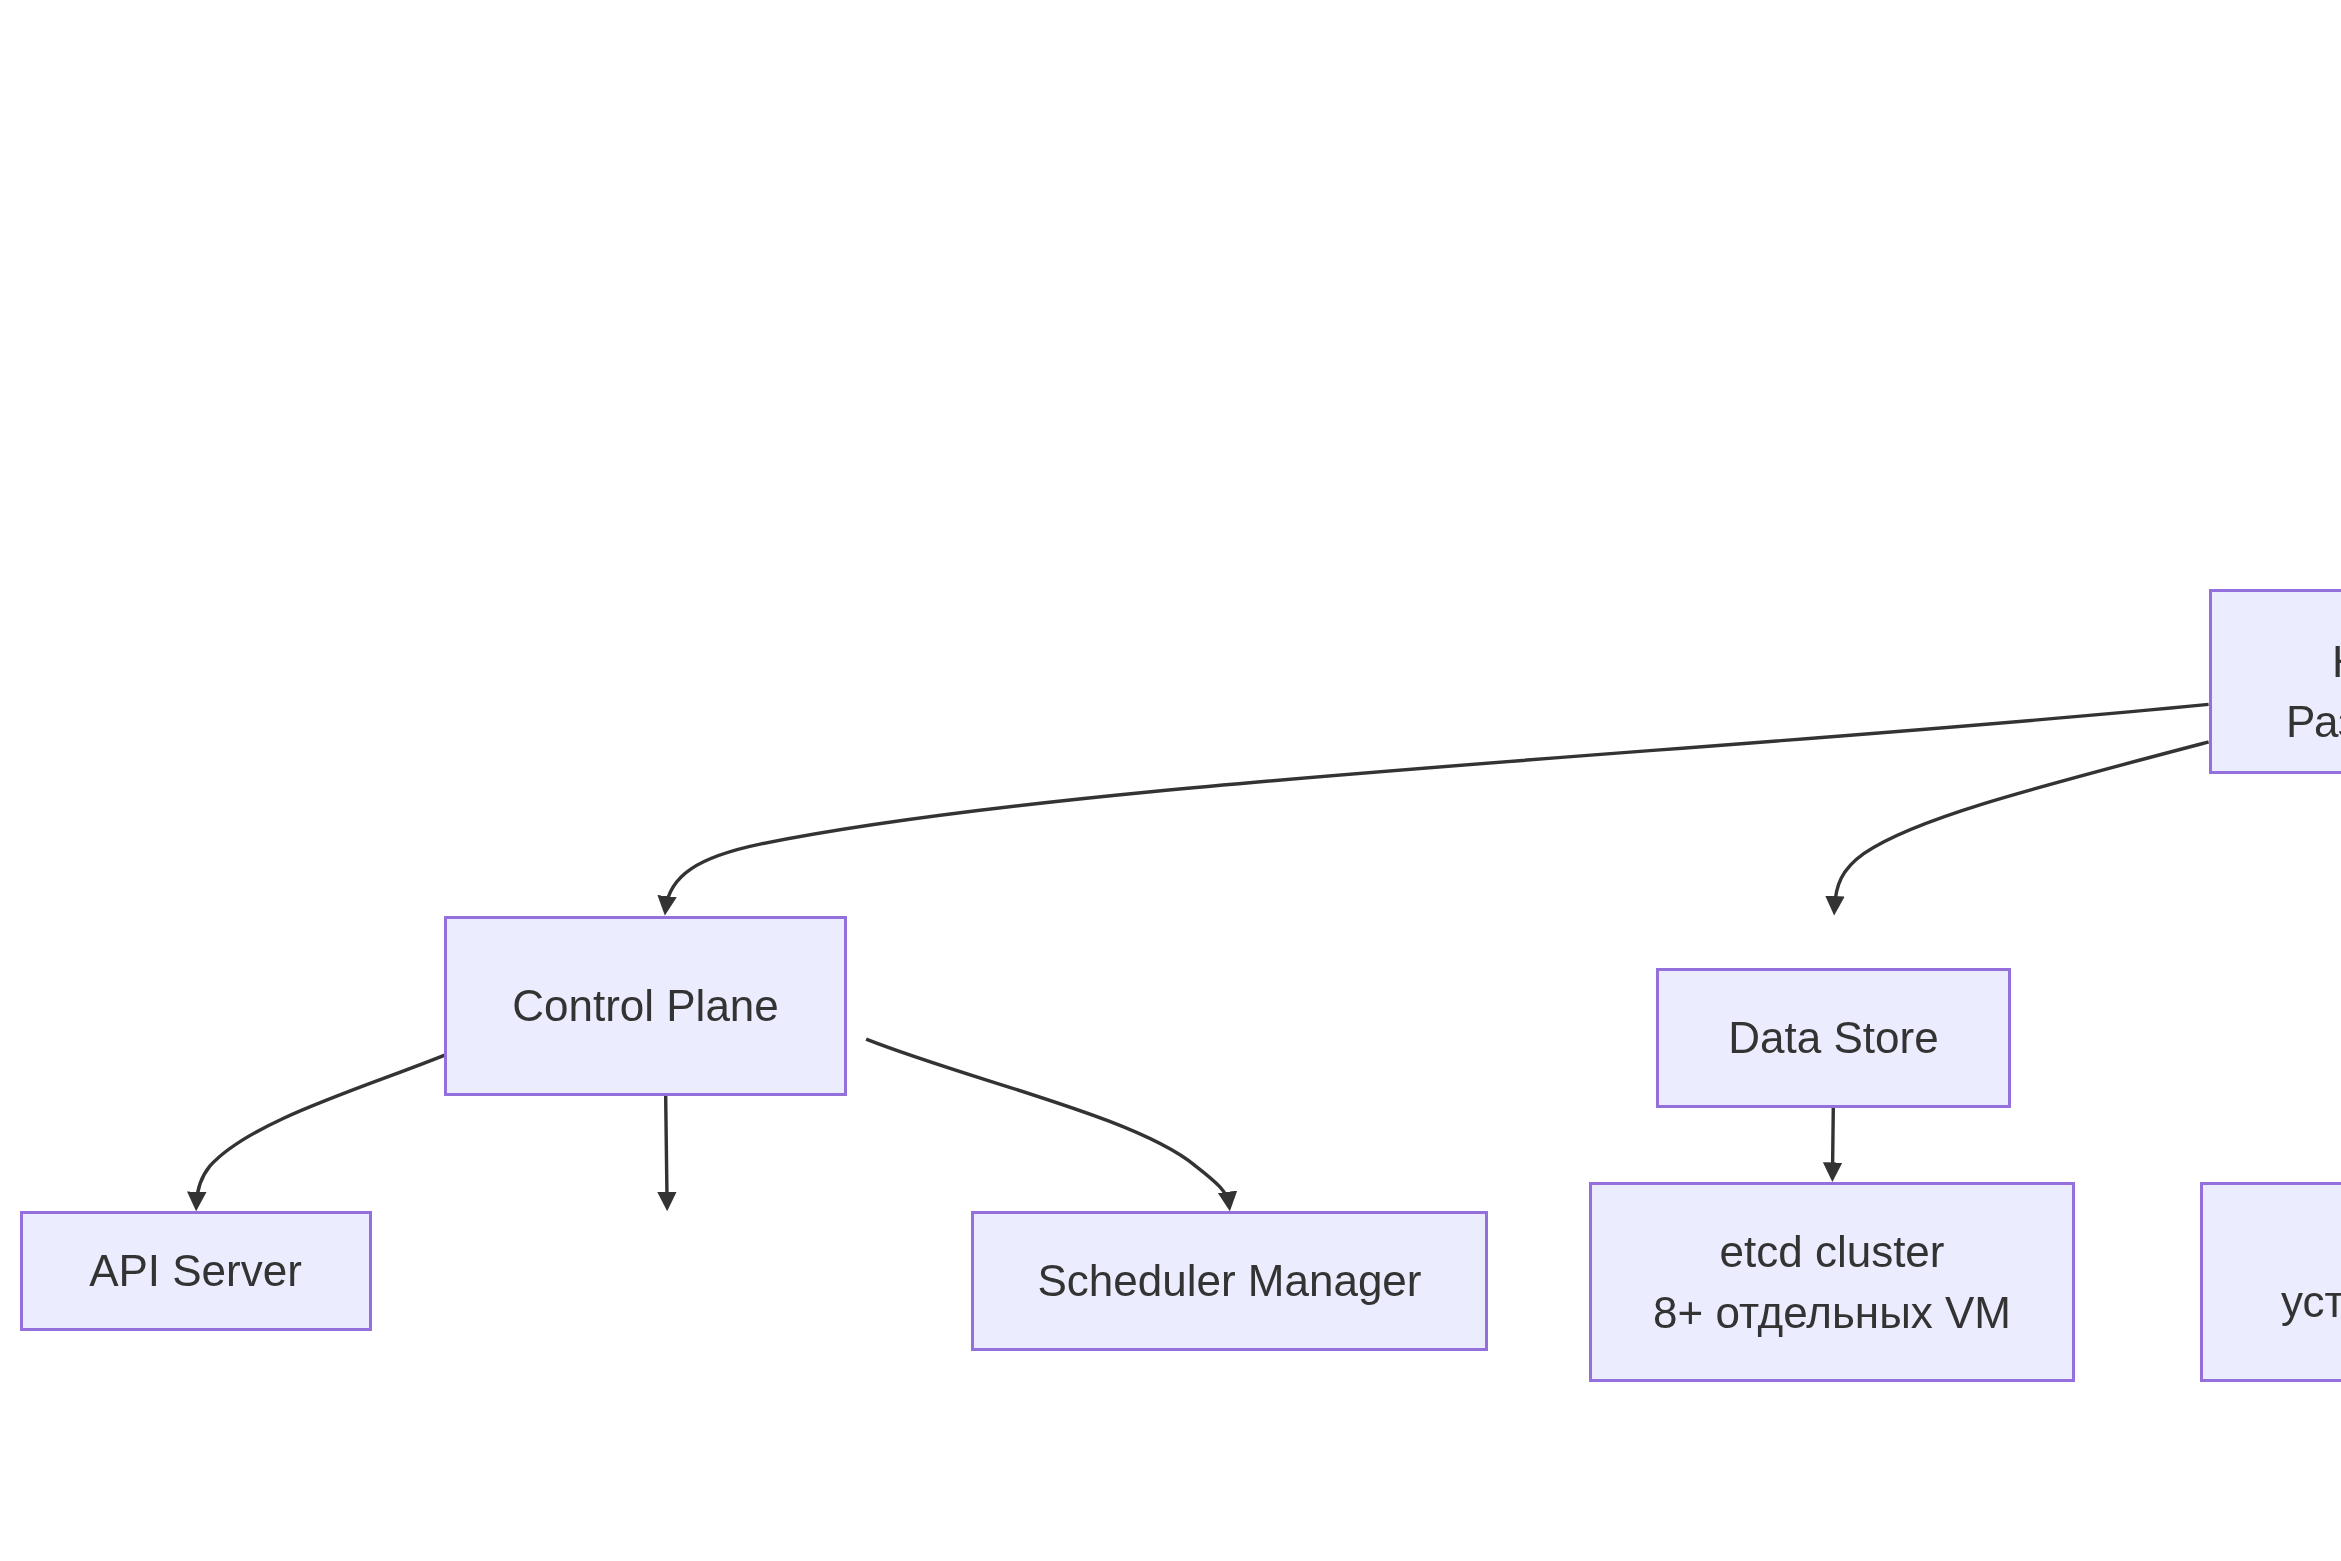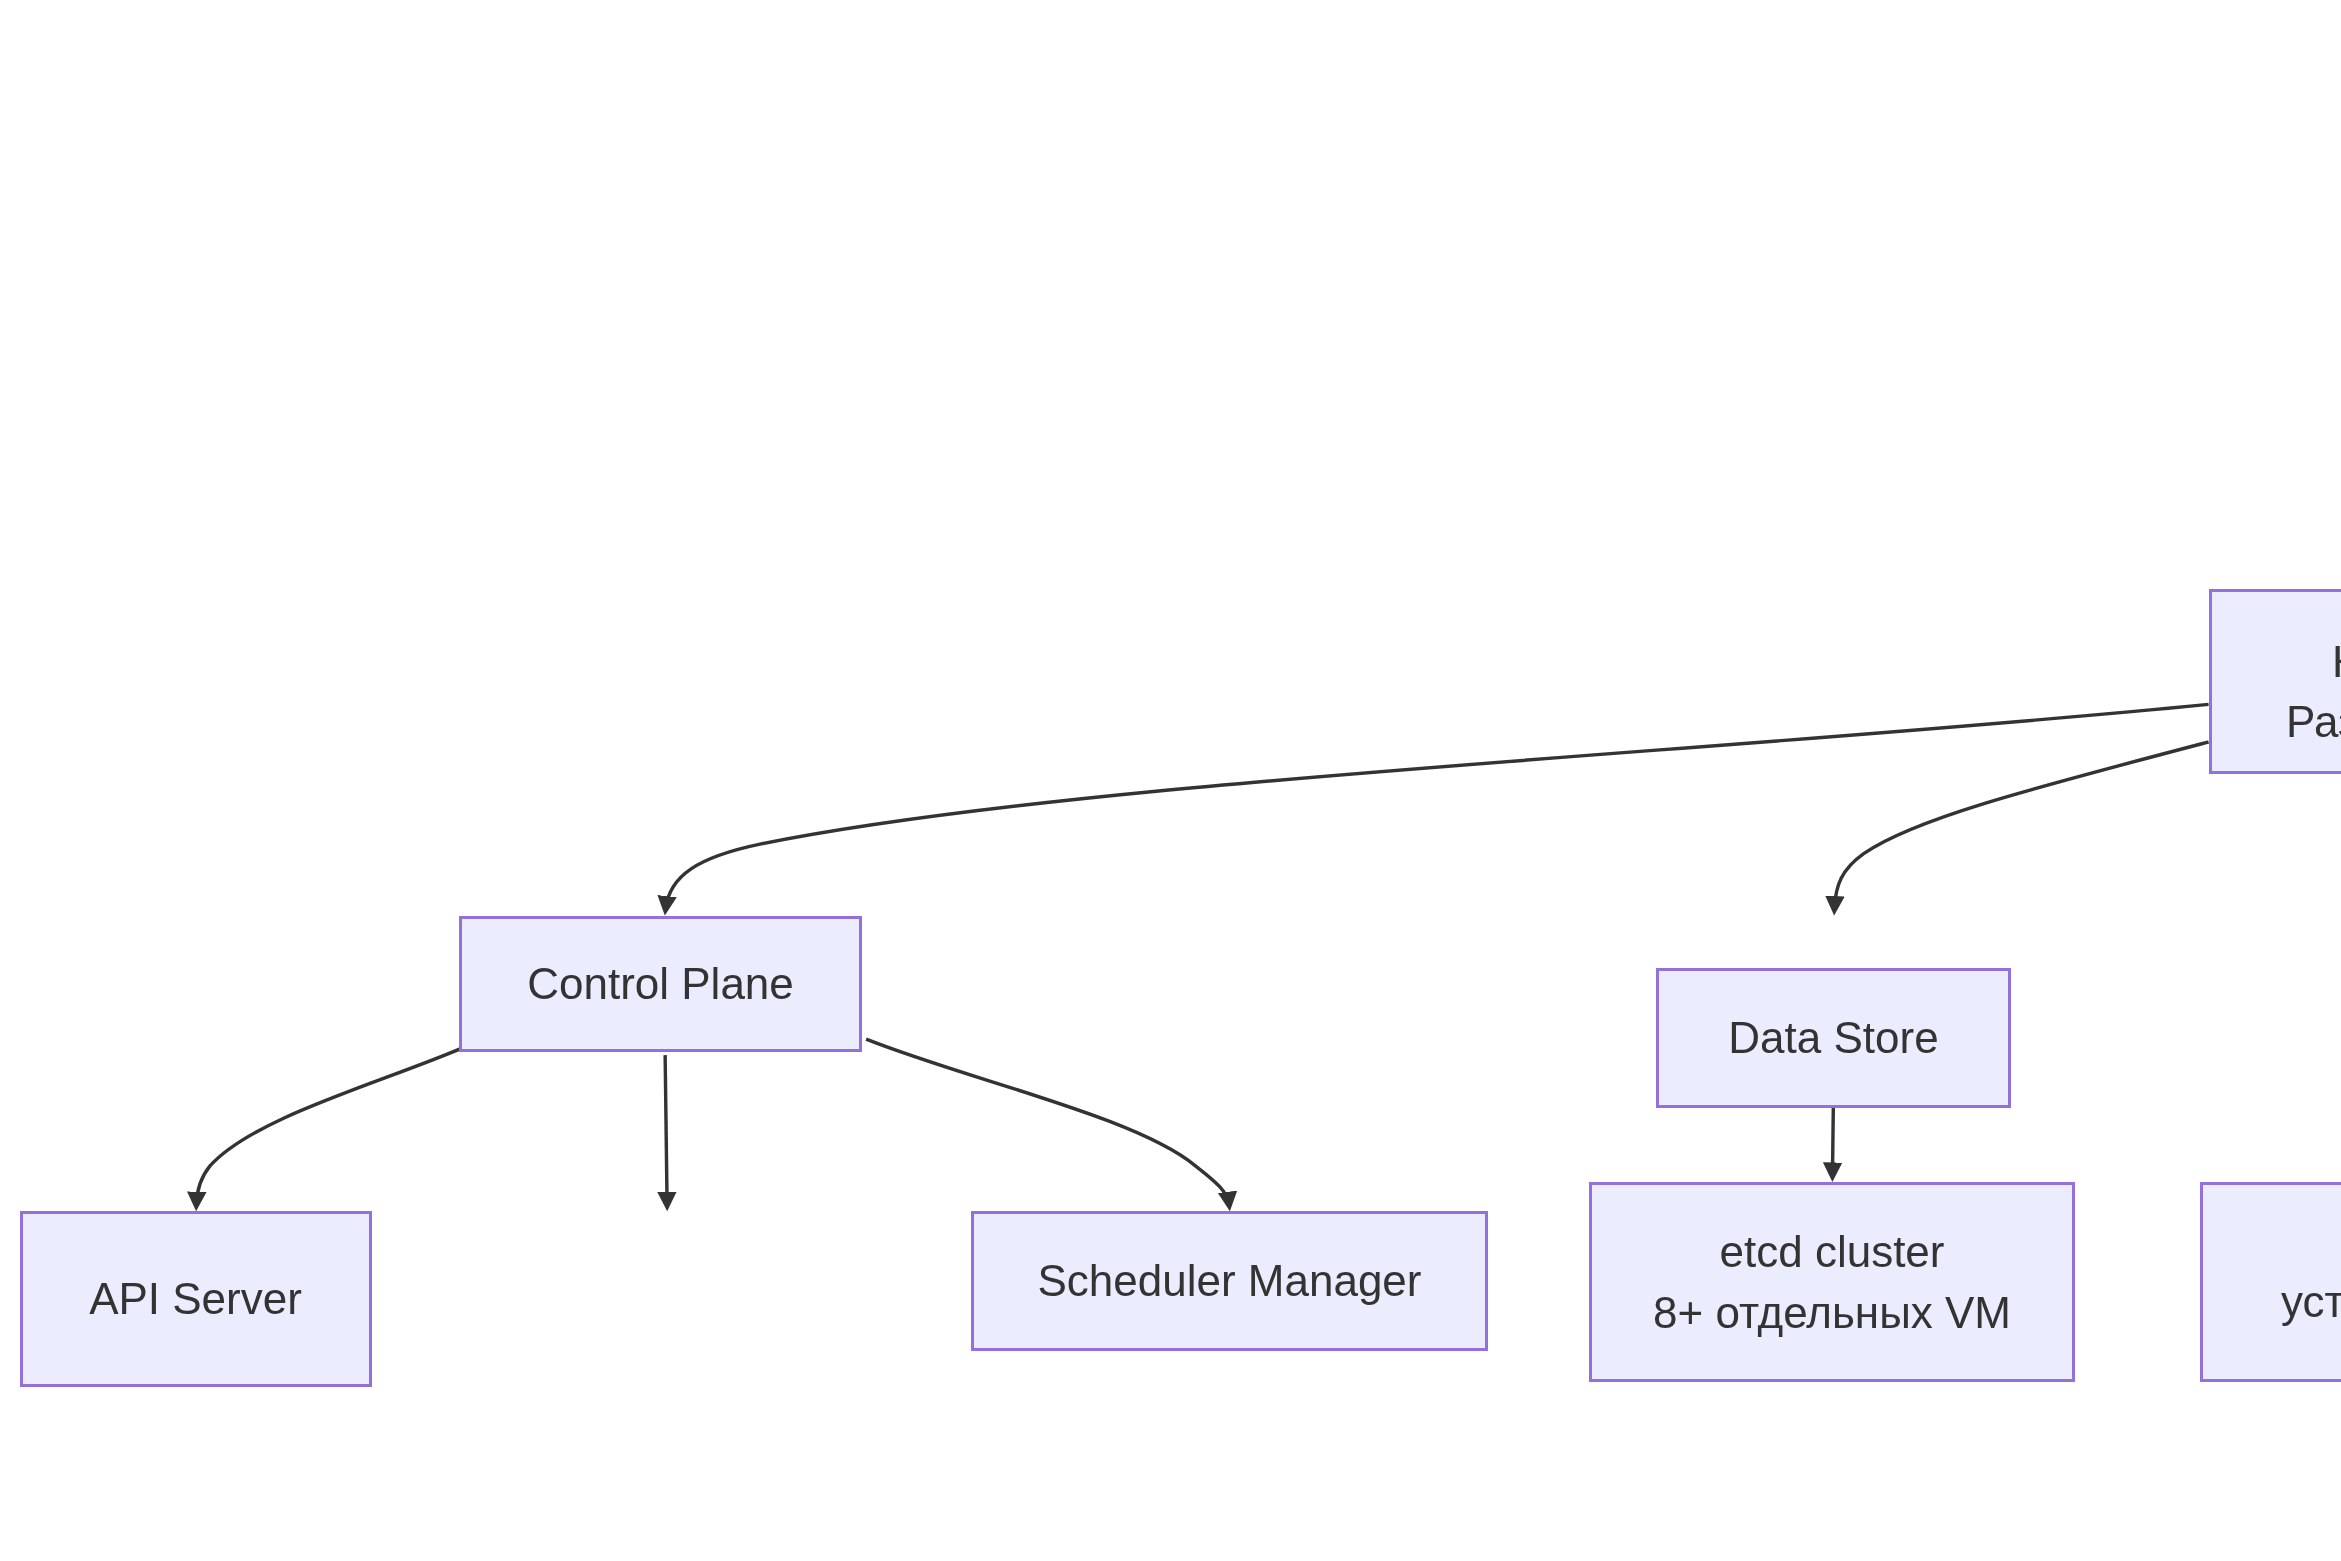--- a/index.html
+++ b/index.html
@@ -68,29 +68,29 @@
     <path class="edge" d="M 1363,2163 C 1364,2280 1366,2390 1367,2469" marker-end="url(#arrowhead)"></path>
     <path class="edge" d="M 1775,2130 C 1990,2215 2330,2290 2450,2390 C 2495,2425 2516,2444 2519,2469" marker-end="url(#arrowhead)"></path>
     <path class="edge" d="M 3759,2163 C 3758,2250 3757,2340 3756,2409" marker-end="url(#arrowhead)"></path>
   </svg>
 
   <div class="node clipped" style="left:2209px; top:589px; width:342px; height:185px;">
     <span class="frag" style="left:120px; top:48px;">К</span>
     <span class="frag" style="left:74px; top:108px;">Раз</span>
   </div>
 
-  <div class="node" style="left:459px; top:916px; width:403px; height:136px;">
+  <div class="node" style="left:444px; top:916px; width:403px; height:180px;">
     <span class="label">Control Plane</span>
   </div>
 
   <div class="node" style="left:1656px; top:968px; width:355px; height:140px;">
     <span class="label">Data Store</span>
   </div>
 
-  <div class="node" style="left:19.5px; top:1211px; width:352px; height:176px;">
+  <div class="node" style="left:19.5px; top:1211px; width:352px; height:120px;">
     <span class="label">API Server</span>
   </div>
 
 
   <div class="node" style="left:971px; top:1211px; width:517px; height:140px;">
     <span class="label">Scheduler Manager</span>
   </div>
 
   <div class="node two-line" style="left:1589px; top:1182px; width:486px; height:200px;">
     <span class="line">etcd cluster</span>

